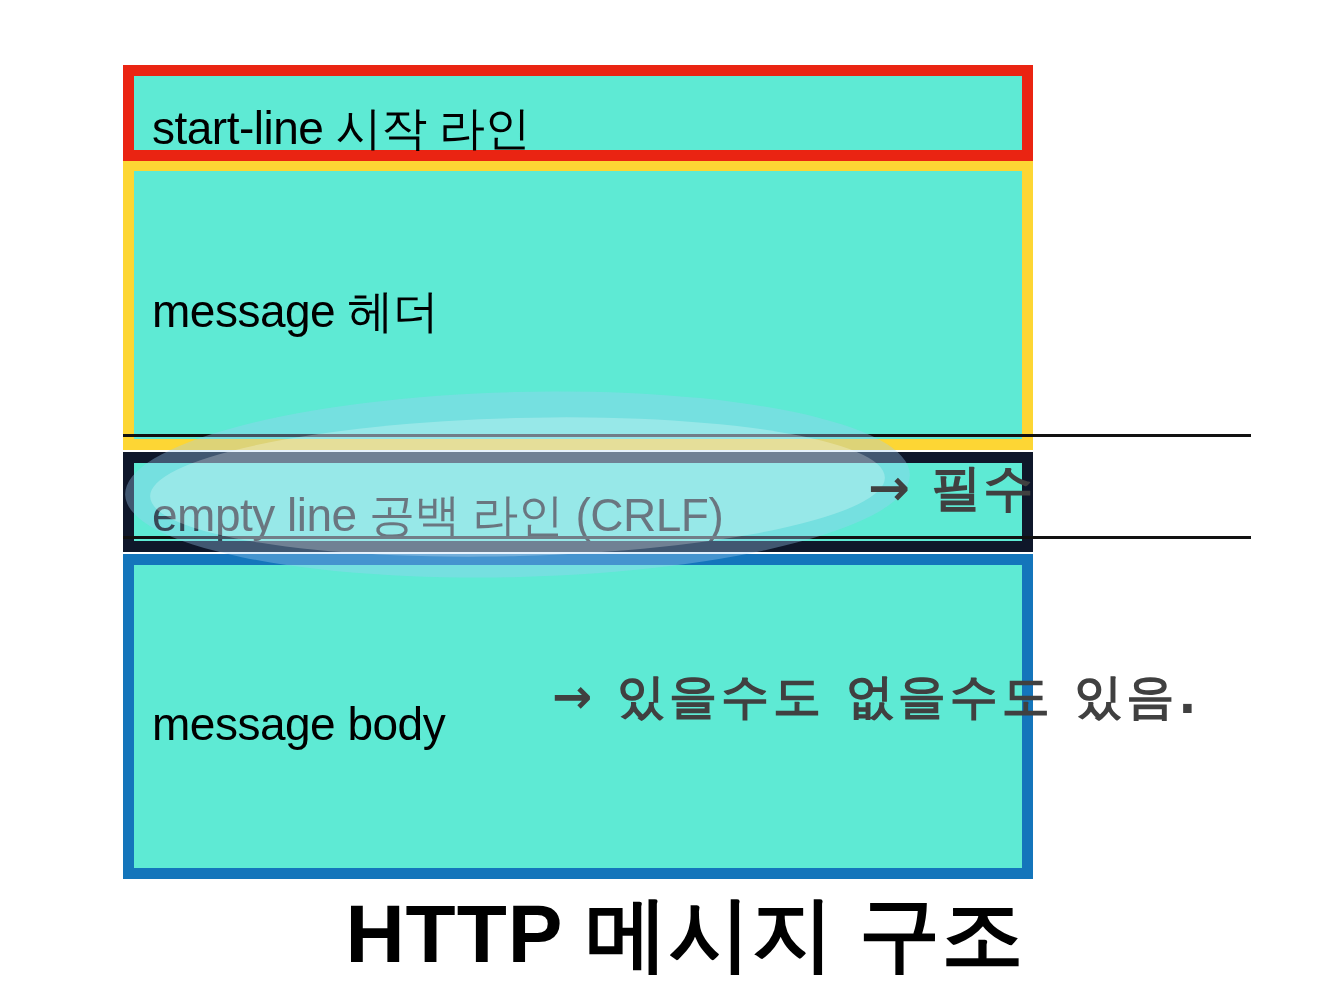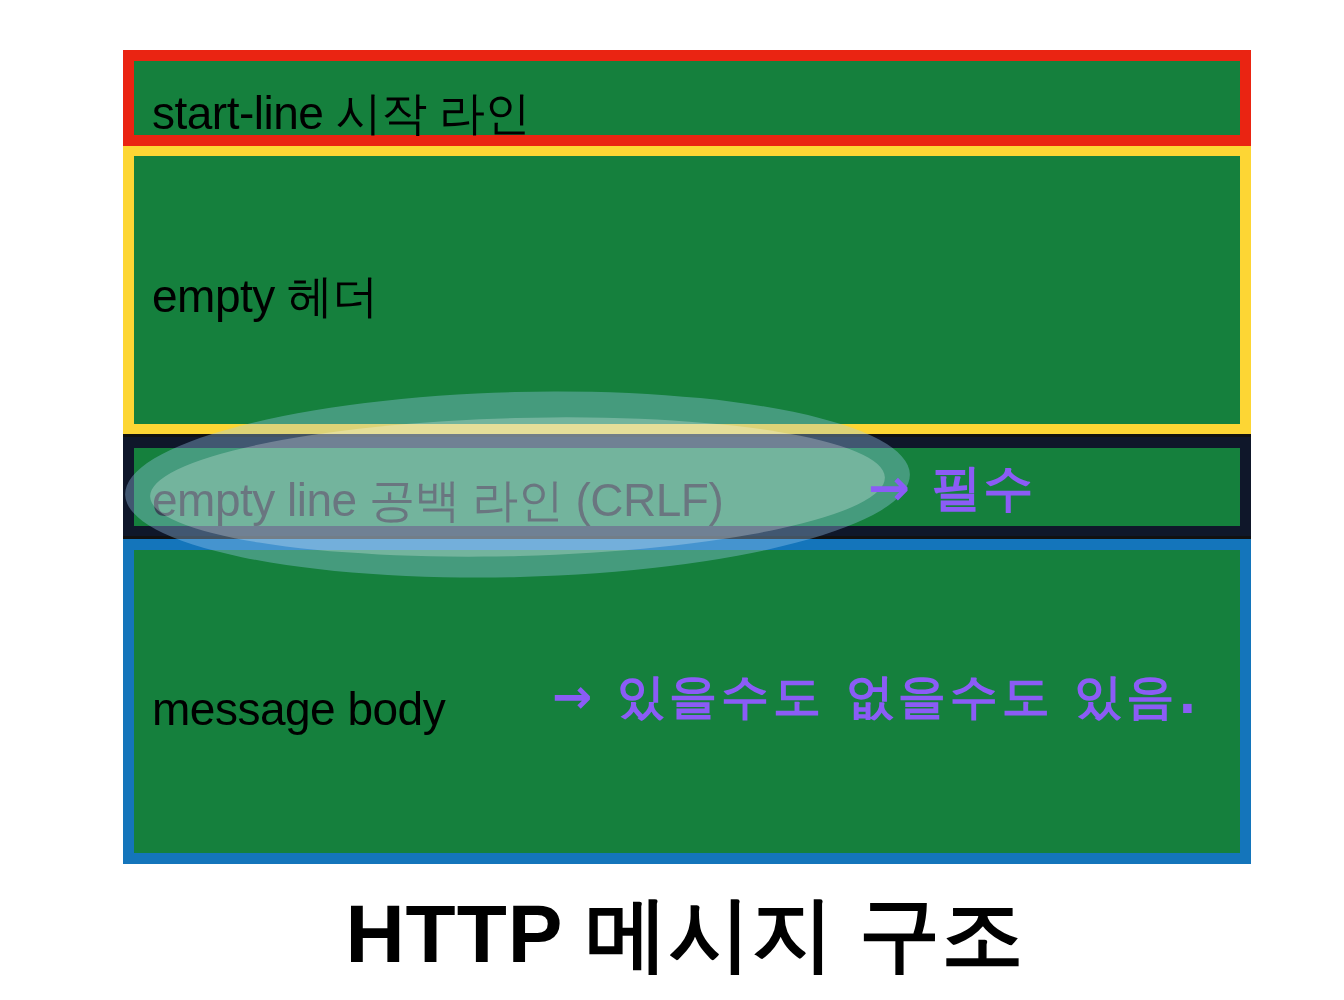--- a/index.html
+++ b/index.html
@@ -1,49 +1,49 @@
 <!DOCTYPE html>
 <html><head>
   <meta charset="utf-8">
   <style>
     html, body { margin: 0; padding: 0; background: #ffffff; }
     body { width: 1344px; height: 1000px; position: relative; overflow: hidden;
            font-family: "Liberation Sans", "DejaVu Sans", sans-serif; color: #000; }
     .sep { position: absolute; left: 123px; width: 1128px; height: 3px; background: #111; }
-    .box { position: absolute; box-sizing: border-box; left: 123px; width: 1128px; background: #15803d; }
+    .box { position: absolute; box-sizing: border-box; left: 123px; width: 910px; background: #5eead4; margin-top: 15px; }
     .box .label { position: absolute; left: 18px; font-size: 46px; letter-spacing: -0.5px; white-space: nowrap; }
     #b-start { top: 50px; height: 96px; border: 11px solid #ea2412; }
     #b-start .label { top: 22px; }
     #b-header { top: 146px; height: 289px; border: 11px solid #fdd634; border-top-width: 10px; }
     #b-header .label { top: 110px; }
     #b-empty { top: 437px; height: 100px; border: 11px solid #0f172a; }
     #b-empty .label { top: 22px; }
     #b-body { top: 539px; height: 325px; border: 11px solid #1475bb; padding-left: 44px; }
     #b-body .label { top: 132px; }
     .ellipse { position: absolute; left: 125px; top: 392px; width: 785px; height: 185px;
                border-radius: 50%; background: rgba(160, 205, 245, 0.35);
                transform: rotate(-1.5deg); pointer-events: none; }
     .ellipse-inner { position: absolute; left: 150px; top: 418px; width: 735px; height: 138px;
                      border-radius: 50%; background: rgba(255,255,255,0.25); transform: rotate(-1.5deg); pointer-events: none; }
-    .note { position: absolute; color: #8b5cf6; font-family: "DejaVu Sans", sans-serif; font-weight: bold;
+    .note { position: absolute; color: #404040; font-family: "DejaVu Sans", sans-serif; font-weight: bold;
             white-space: nowrap; }
     #note-required { left: 868px; top: 455px; font-size: 50px; letter-spacing: 2px; }
     #note-body { left: 552px; top: 665px; font-size: 48px; letter-spacing: 4px; }
     .title { position: absolute; left: 0; width: 1370px; top: 880px; text-align: center;
              font-size: 82px; font-weight: bold; letter-spacing: 1px; }
   </style>
 </head>
 <body>
 
 <div>
   <div class="box" id="b-start">
     <span class="label">start-line 시작 라인</span>
   </div>
   <div class="box" id="b-header">
-    <span class="label">empty 헤더</span>
+    <span class="label">message 헤더</span>
   </div>
   <div class="sep" style="top:434px"></div>
   <div class="box" id="b-empty">
     <span class="label">empty line 공백 라인 (CRLF)</span>
   </div>
   <div class="sep" style="top:536px"></div>
   <div class="box" id="b-body">
     <span class="label">message body</span>
   </div>
 

